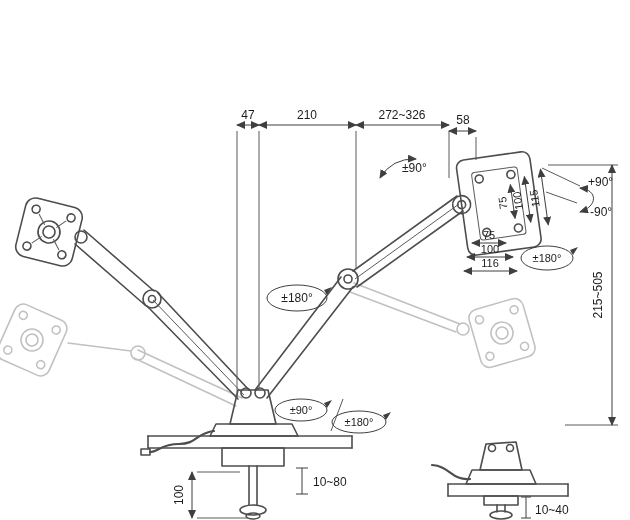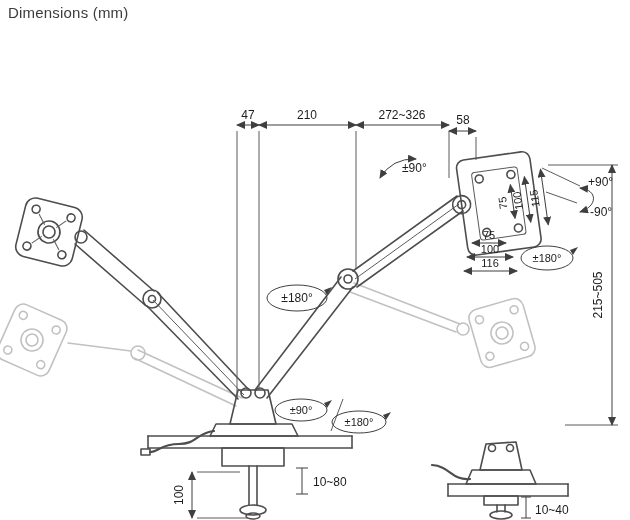--- a/index.html
+++ b/index.html
@@ -17,21 +17,20 @@
   .thin{stroke:#5a5a5a;fill:none;stroke-width:1;}
   .dim{stroke:#3f3f3f;fill:none;stroke-width:1;}
   .ghost{stroke:#c1c1c1;fill:none;stroke-width:1.6;stroke-linejoin:round;stroke-linecap:round;}
   .cable{stroke:#4d4d4d;fill:none;stroke-width:2.2;stroke-linecap:round;}
   .arrfill{fill:#3f3f3f;}
 </style>
 </head>
 <body>
 
 <div class="stage">
-  <div class="title">Dimensions (mm)</div>
 
   <svg width="630" height="520" viewBox="0 0 630 520">
     <defs>
       <marker id="ma" markerWidth="9" markerHeight="8" refX="8" refY="4" orient="auto-start-reverse">
         <path d="M0,0 L9,4 L0,8 Z" class="arrfill"></path>
       </marker>
     </defs>
 
     <g>
       <line class="ghost" x1="242" y1="398" x2="138" y2="350"></line>

